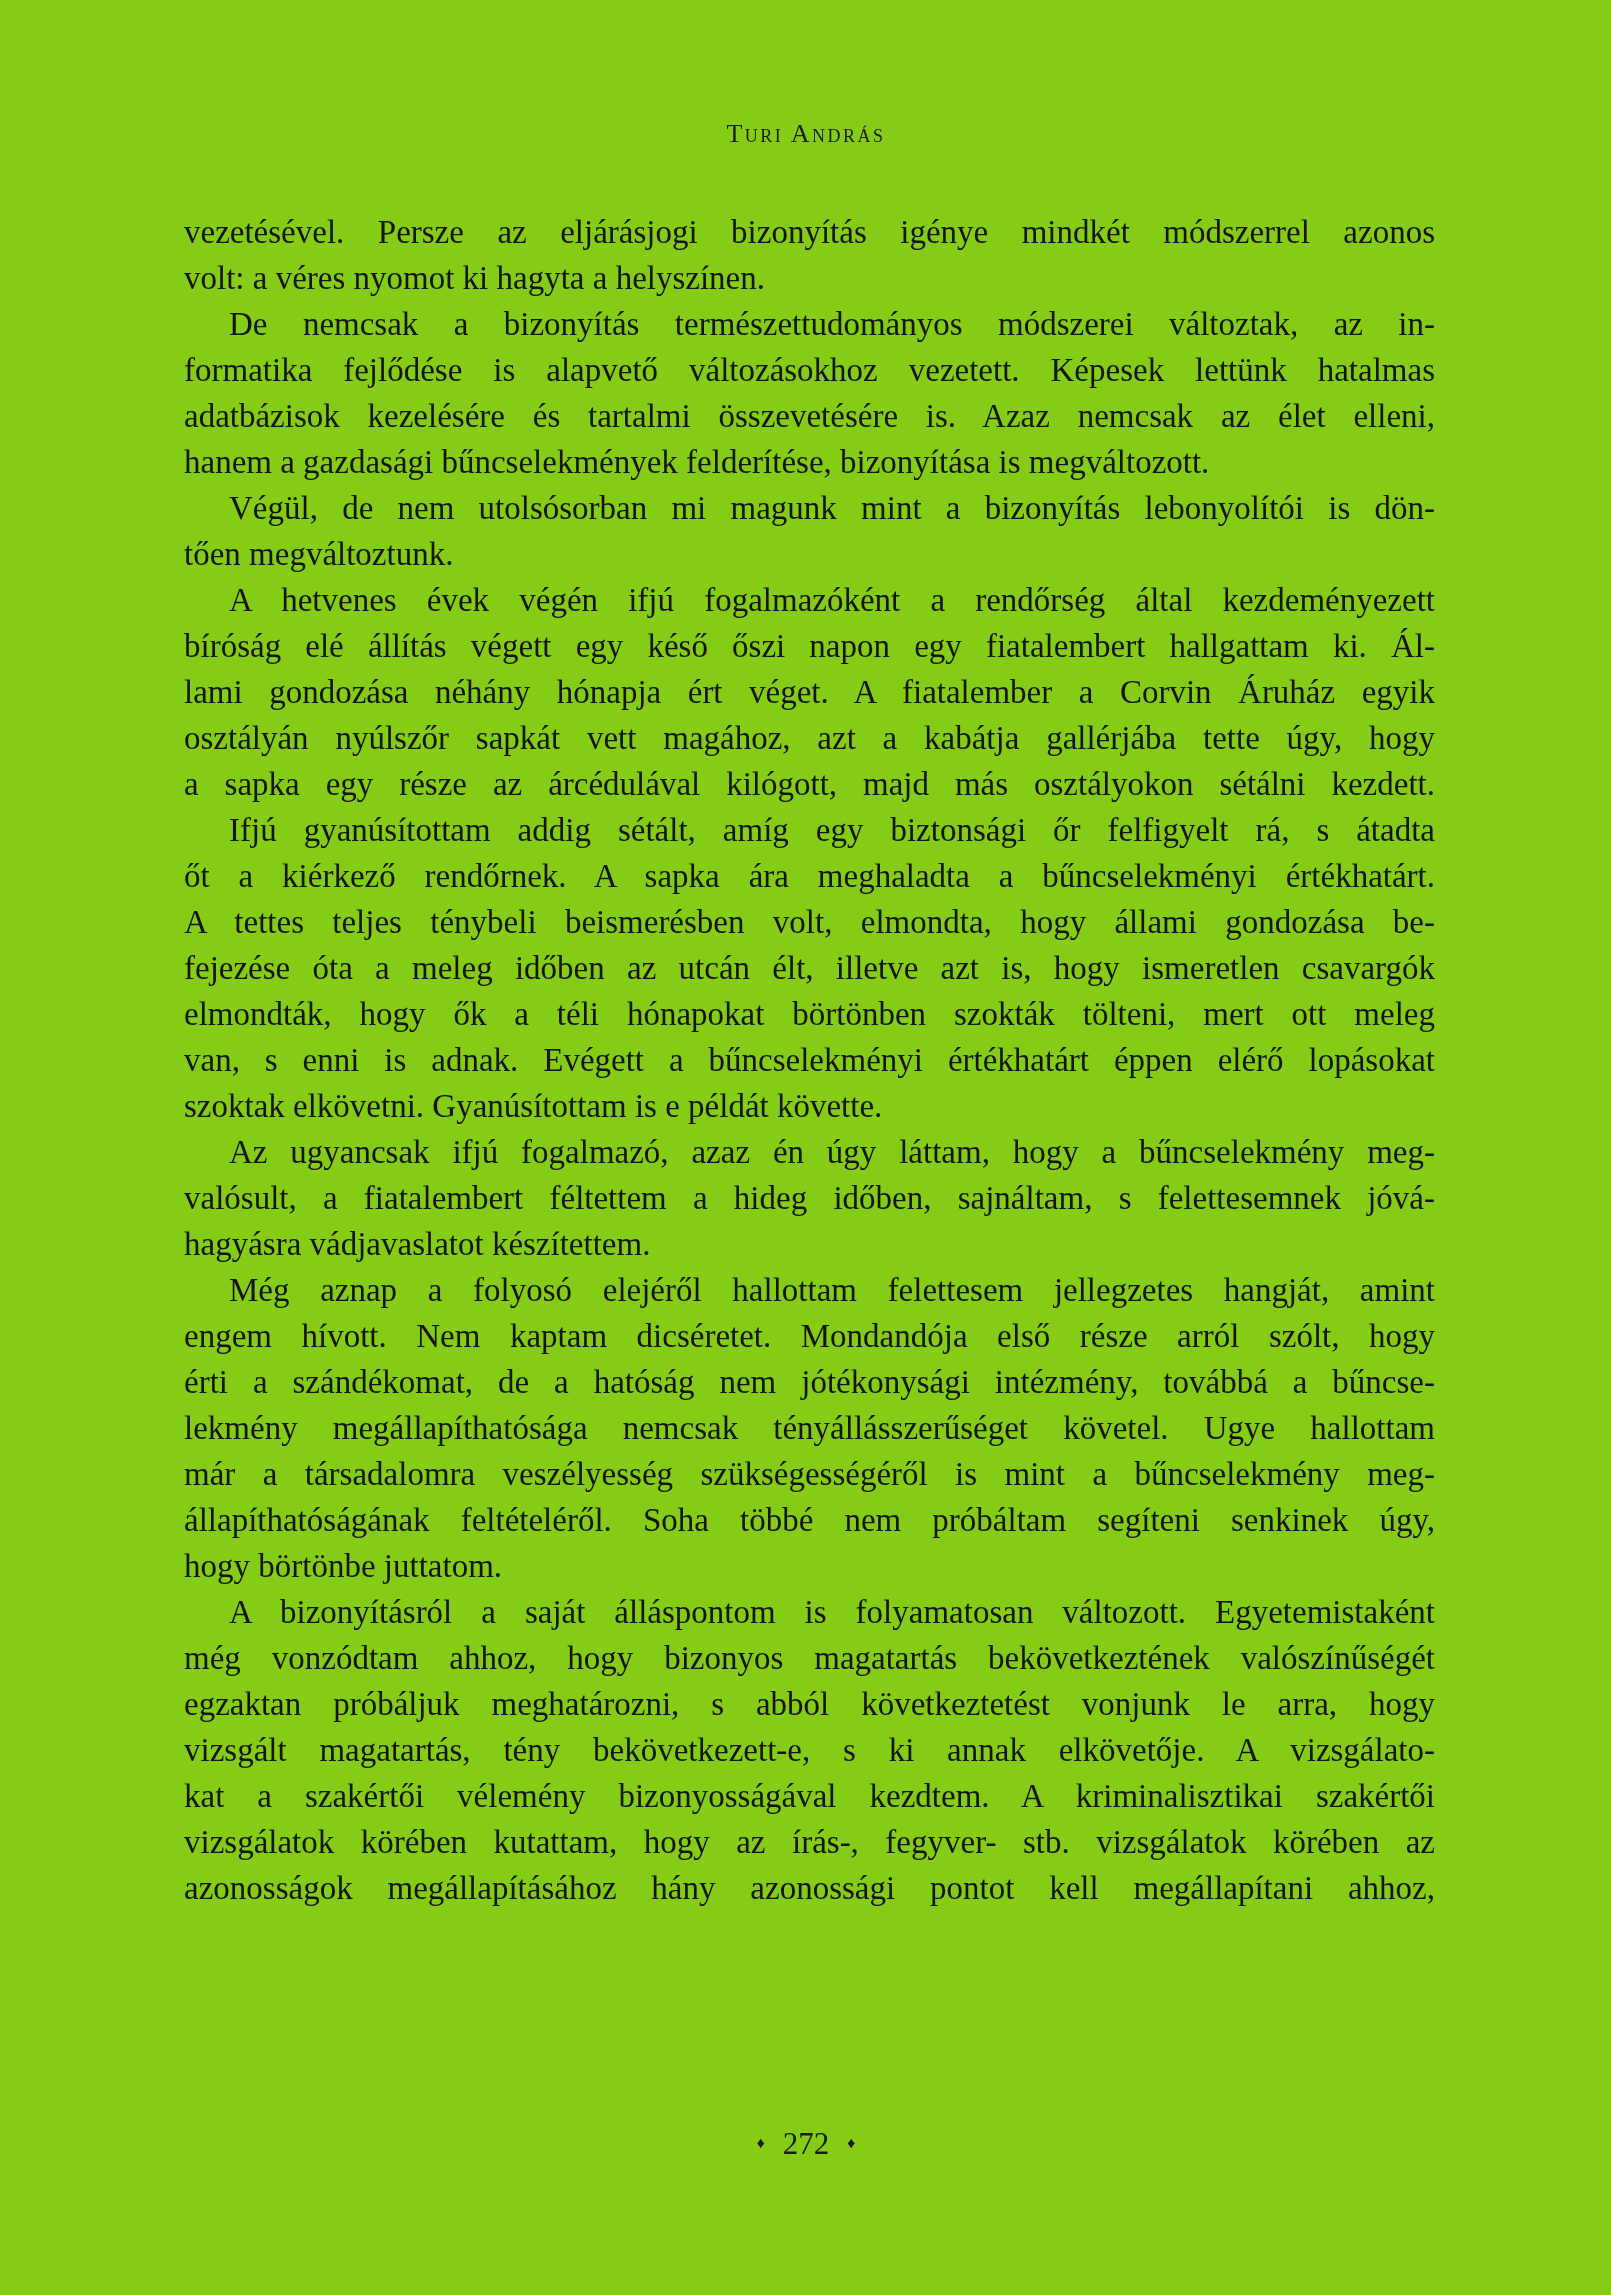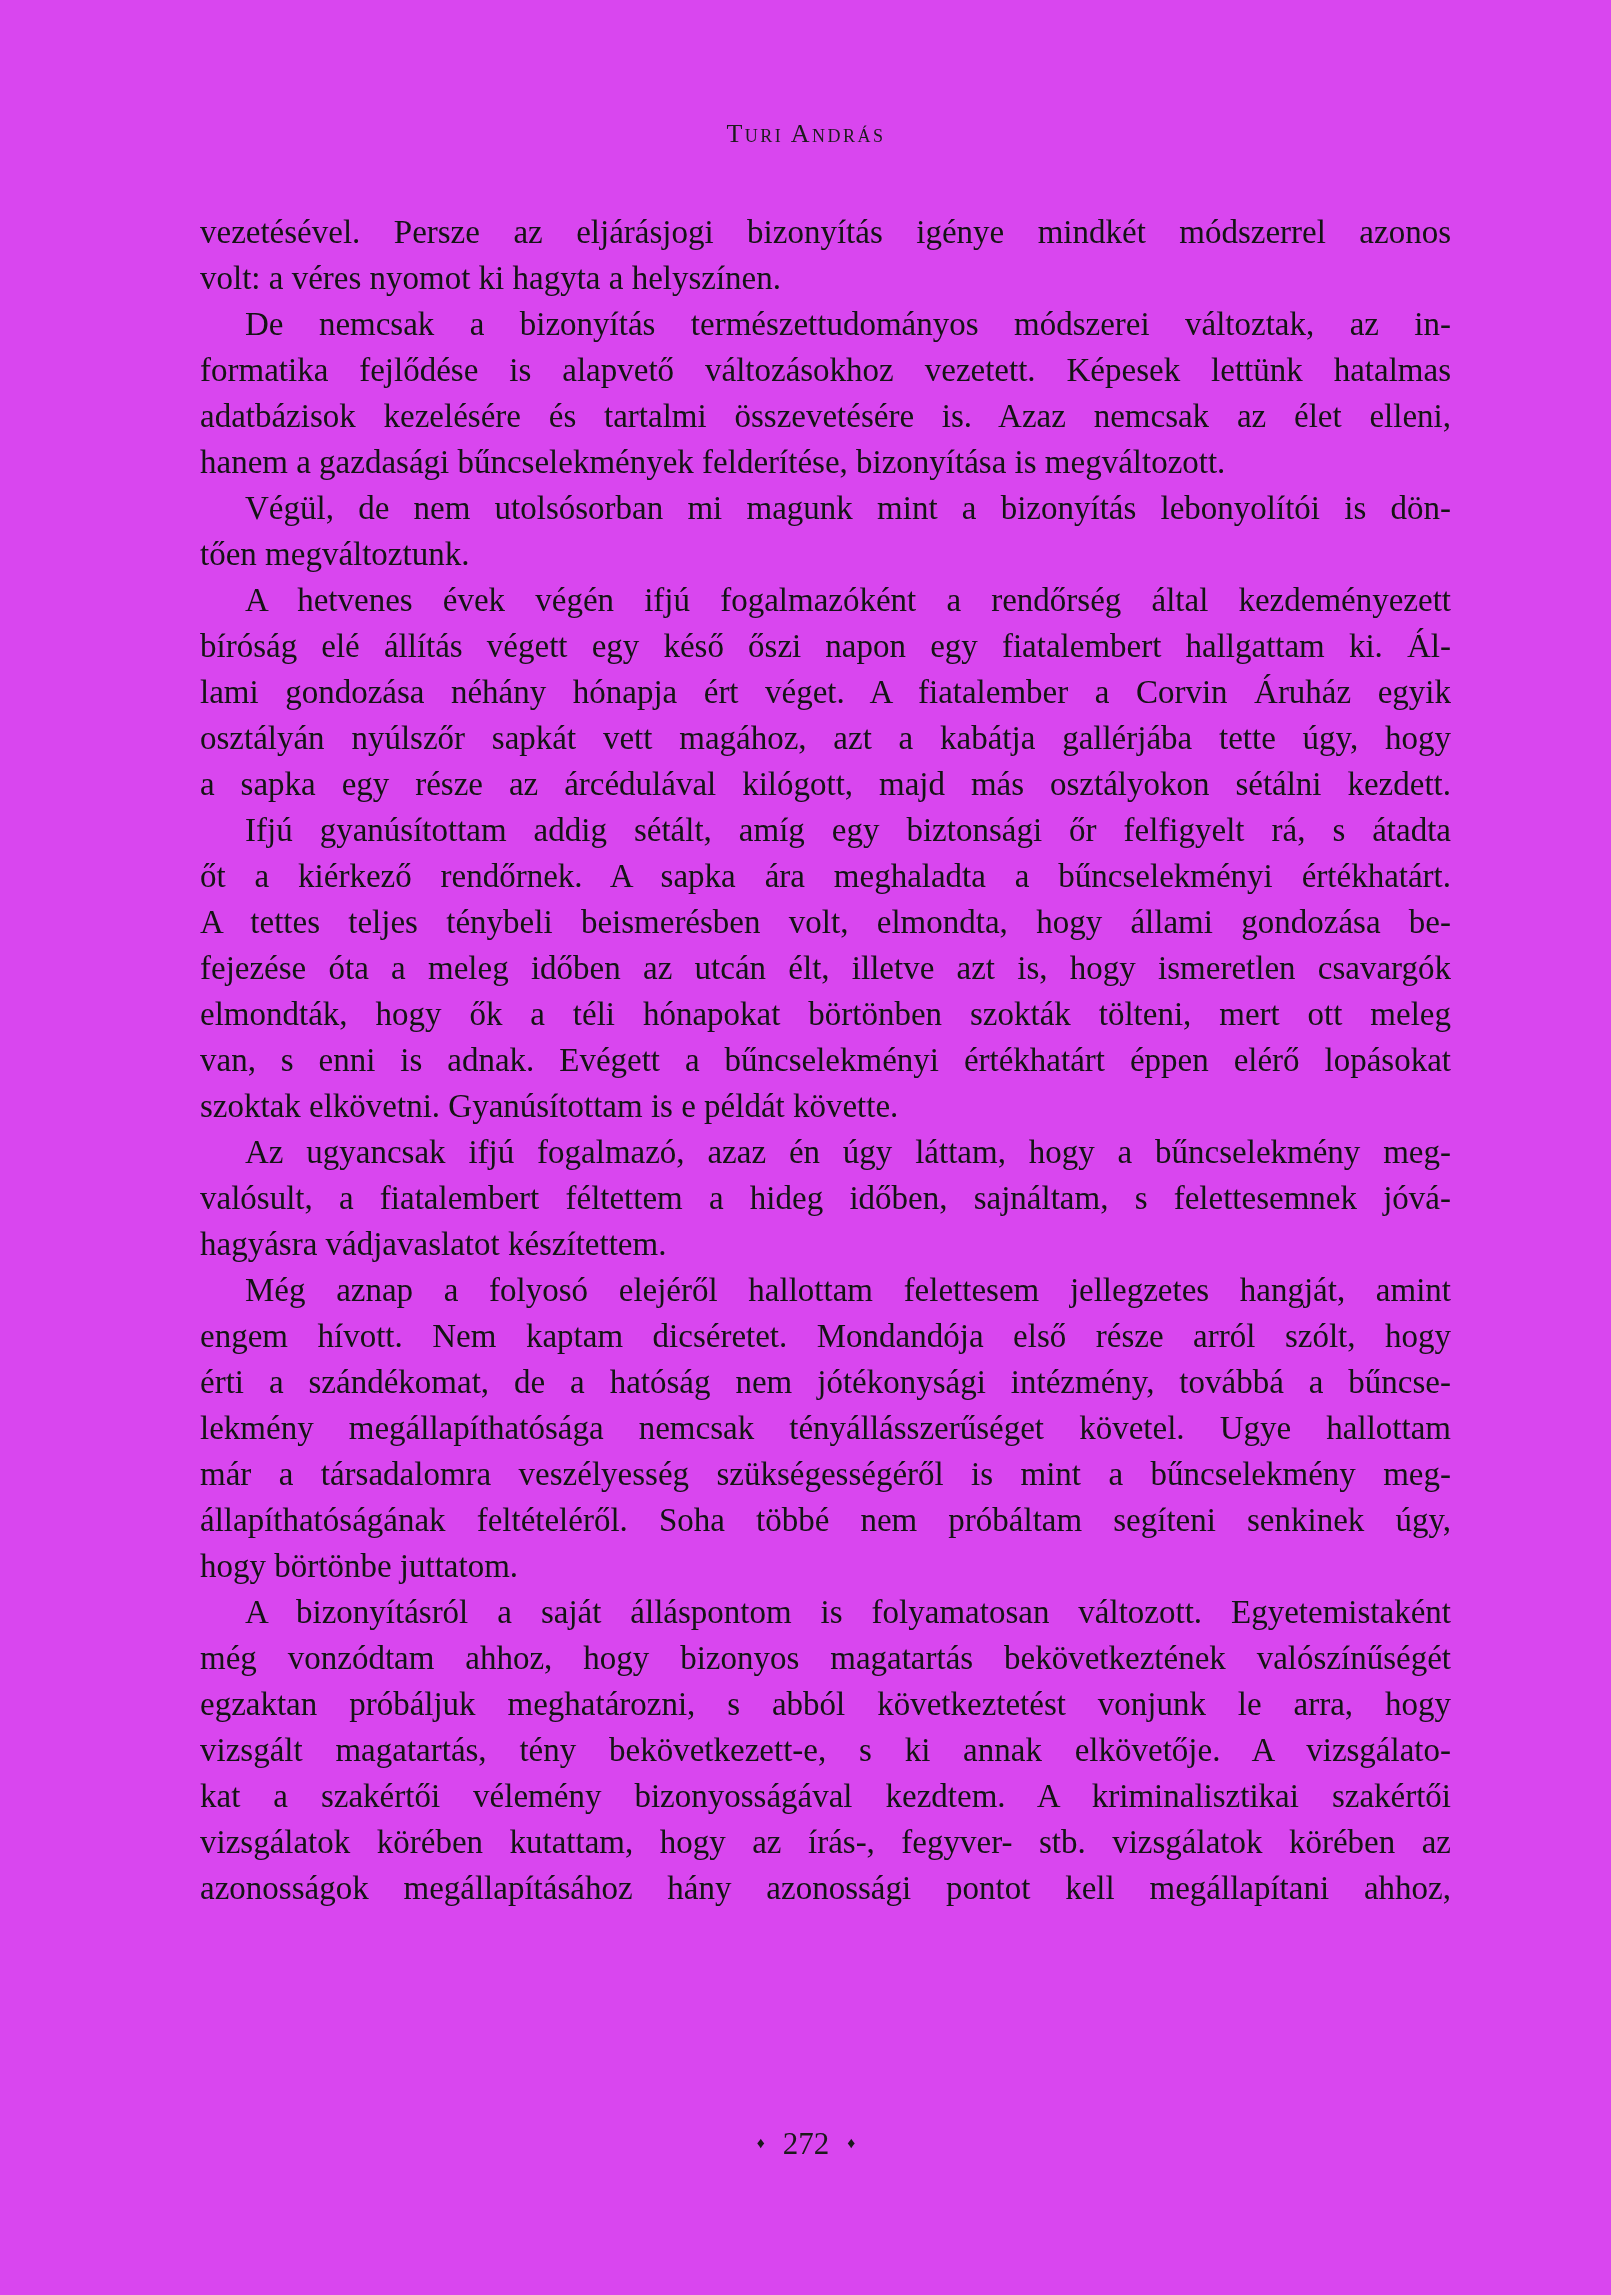--- a/index.html
+++ b/index.html
@@ -4,41 +4,41 @@
 <style>
   html, body {
     margin: 0;
     padding: 0;
     background: #ffffff;
   }
   .page {
     position: relative;
     width: 1612px;
     height: 2295px;
-    background: #d946ef;
+    background: #84cc16;
     font-family: "Liberation Serif", "DejaVu Serif", serif;
     color: #161616;
     overflow: hidden;
   }
   .running-header {
     position: absolute;
     top: 121px;
     left: 0;
     width: 100%;
     text-align: center;
     font-size: 26px;
     line-height: 1;
     font-variant: small-caps;
     letter-spacing: 2.5px;
     color: #1c1c1c;
   }
   .body-text {
     position: absolute;
     top: 209px;
-    left: 200px;
+    left: 184px;
     width: 1251px;
     font-size: 33px;
     color: #141414;
   }
   .line {
     height: 46px;
     line-height: 46px;
     text-align: justify;
     text-align-last: justify;
     overflow: visible;

